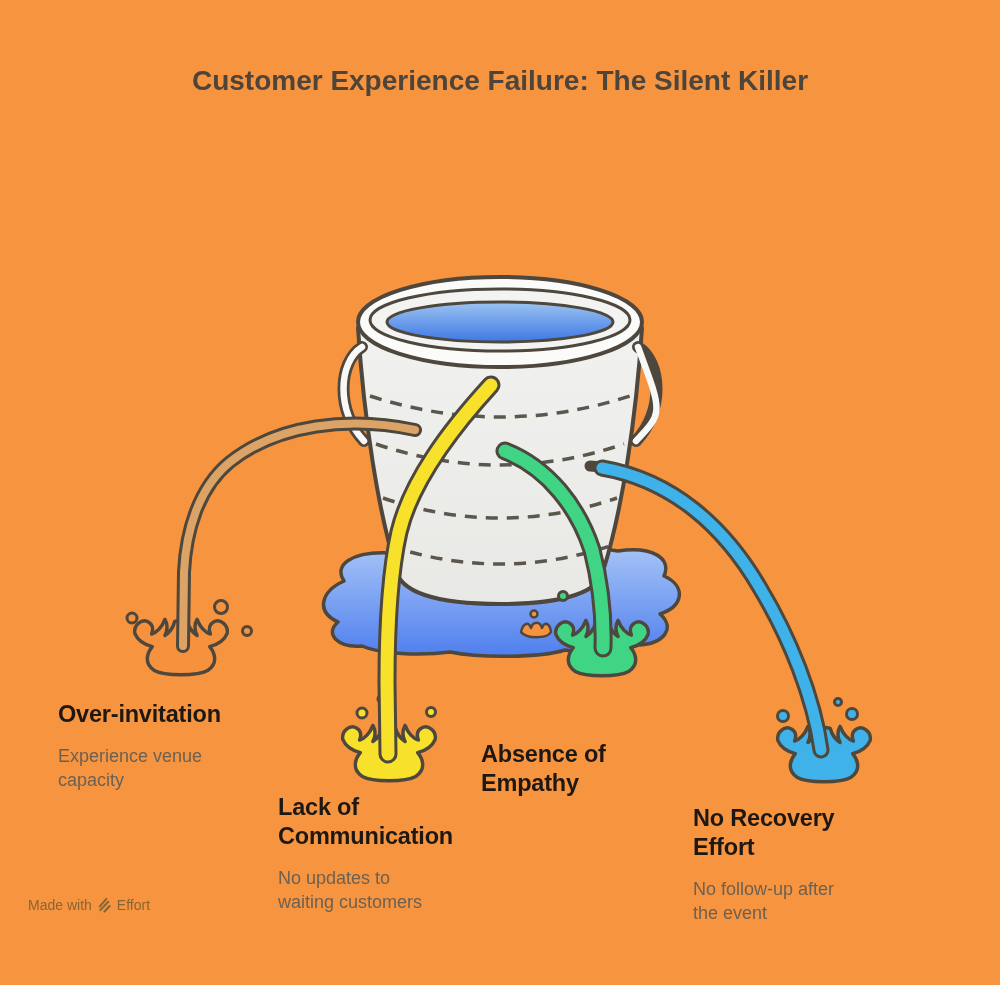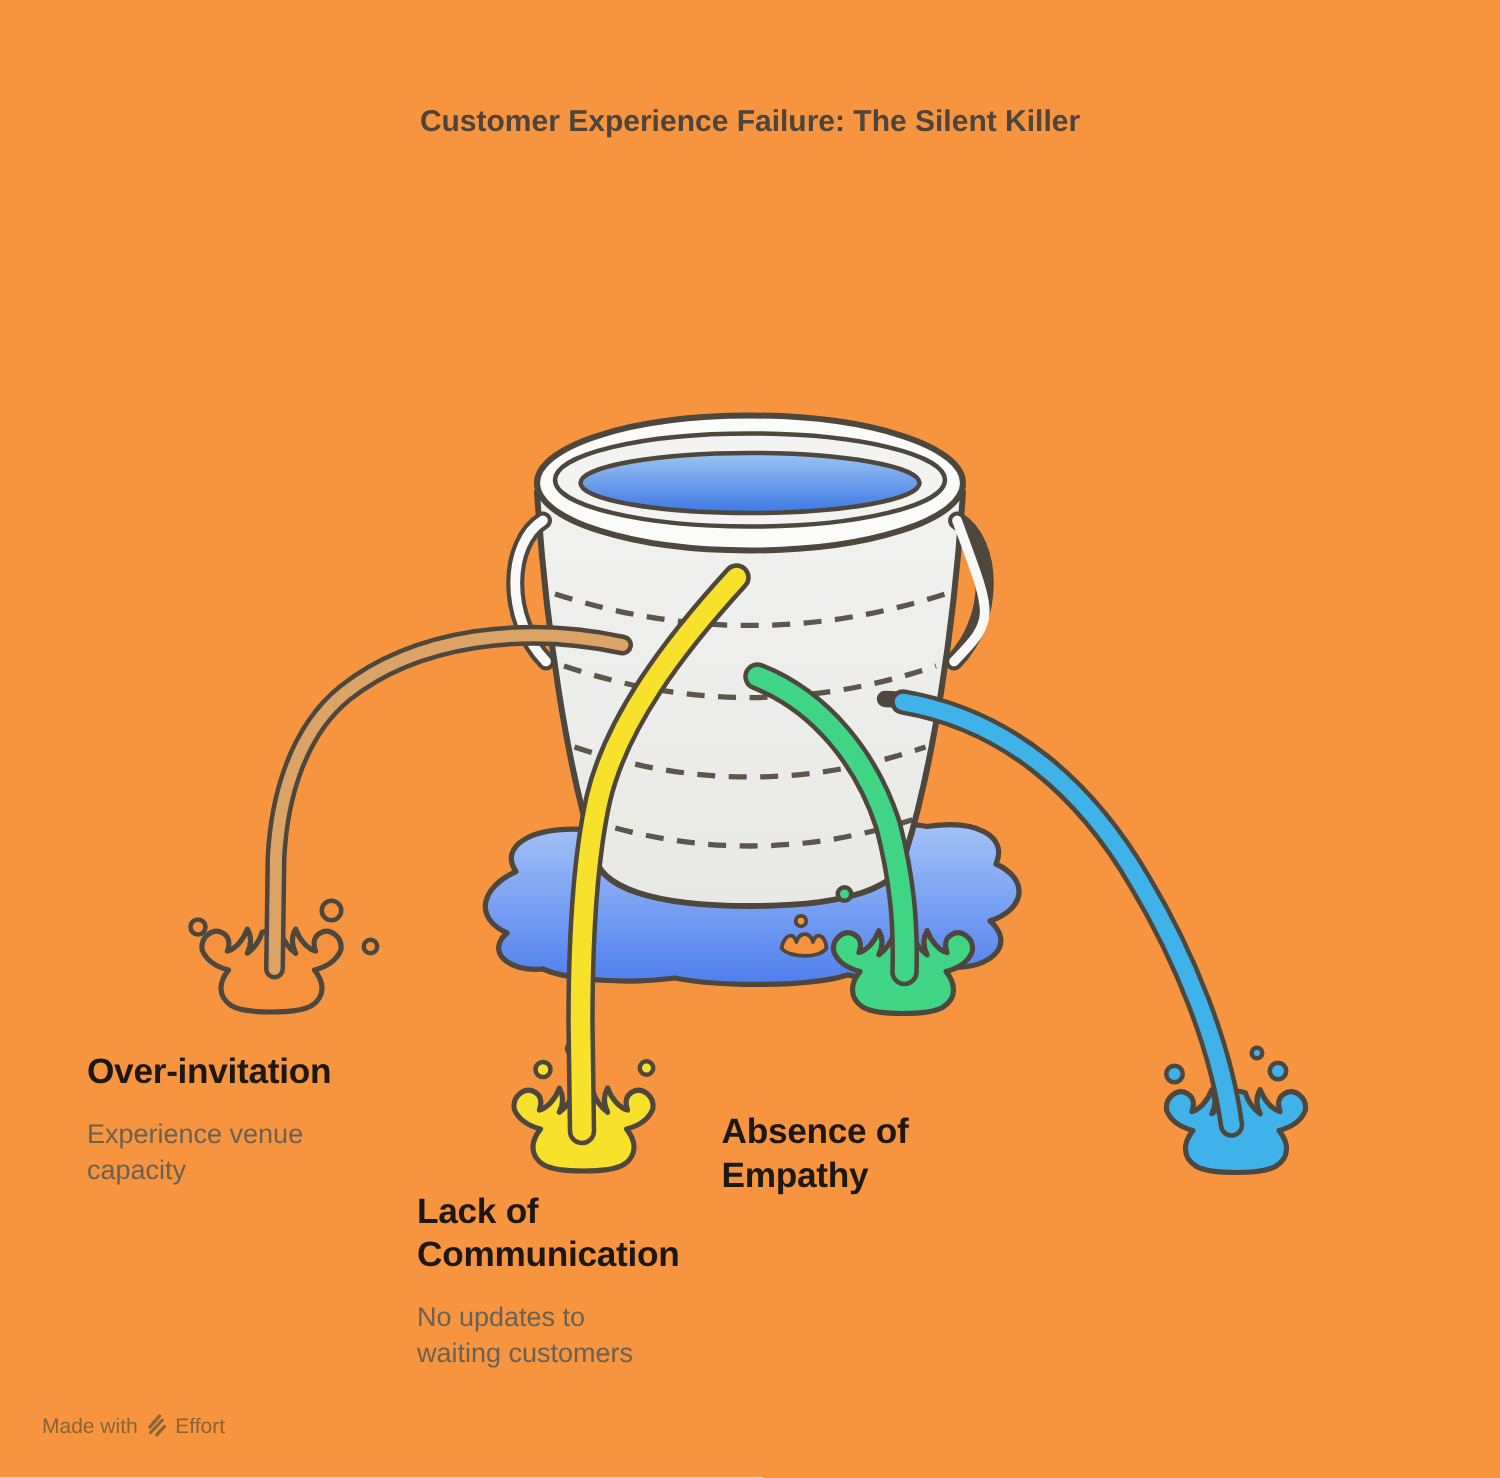--- a/index.html
+++ b/index.html
@@ -3,40 +3,40 @@
 <meta charset="utf-8">
 <style>
   html,body { margin:0; padding:0; background:#fff; }
   .canvas {
     position:relative; width:1000px; height:985px; overflow:hidden;
     background:#F7943F;
     font-family:"Liberation Sans", sans-serif;
   }
   .title {
     position:absolute; top:64px; left:0; width:100%; margin:0;
-    text-align:center; font-size:20px; line-height:34px; font-weight:bold;
+    text-align:center; font-size:28px; line-height:34px; font-weight:bold;
     color:#4D453B; letter-spacing:0px;
   }
   svg.art { position:absolute; left:0; top:0; }
   .ink { stroke:#4D473D; }
   .leak-label { position:absolute; width:244px; text-align:left; }
   .leak-label h2 {
     margin:0; font-size:23.5px; line-height:29px; font-weight:bold;
     color:#1D1813; white-space:pre-line; letter-spacing:-0.2px;
   }
   .leak-label p {
     margin:15px 0 0 0; font-size:18px; line-height:24px;
     color:#6B6153; white-space:pre-line;
   }
   .l0 { left:58px;  top:700px; }
   .l1 { left:278px; top:793px; }
   .l2 { left:481px; top:700px;margin-top:40px; }
   .l3 { left:693px; top:804px; }
   .footer {
-    position:absolute; left:28px; top:942px;
+    position:absolute; left:28px; top:897px;
     display:flex; align-items:flex-end; gap:5px;
     font-size:14px; color:#8A6434;
   }
 </style>
 </head>
 <body>
 
 <div class="canvas">
 
   <h1 class="title">Customer Experience Failure: The Silent Killer</h1>
@@ -158,20 +158,26 @@
   <div class="leak-label l1">
     <h2>Lack of
 Communication</h2>
     <p>No updates to
 waiting customers</p>
   </div>
   <div class="leak-label l2">
     <h2>Absence of
 Empathy</h2>
   </div>
+  <div class="leak-label l3">
+    <h2>No Recovery
+Effort</h2>
+    <p>No follow-up after
+the event</p>
+  </div>
 
   <div class="footer">
     <span>Made with</span>
     <svg width="15" height="16" viewBox="0 0 16 17" fill="none" stroke="#8A6434" stroke-width="2.2" stroke-linecap="round">
       <path d="M3 10 L10 2"></path>
       <path d="M3.5 14 L12 5"></path>
       <path d="M8 15.5 L13.5 9.5"></path>
     </svg>
     <span>Effort</span>
   </div>

